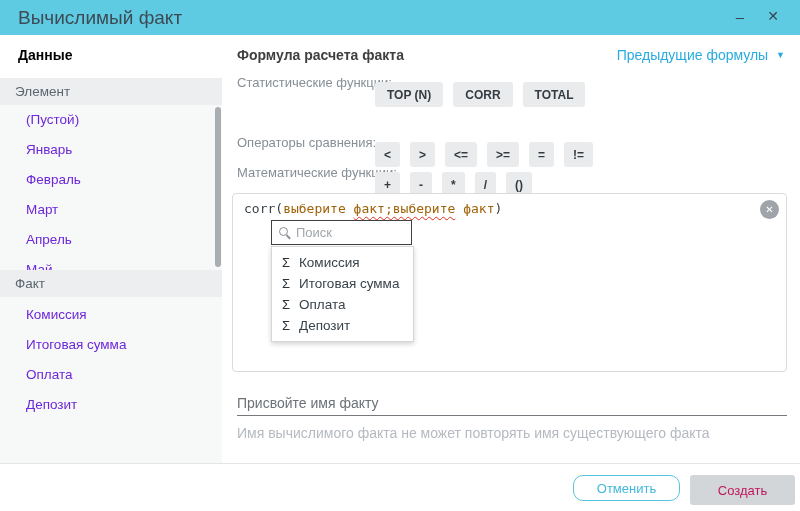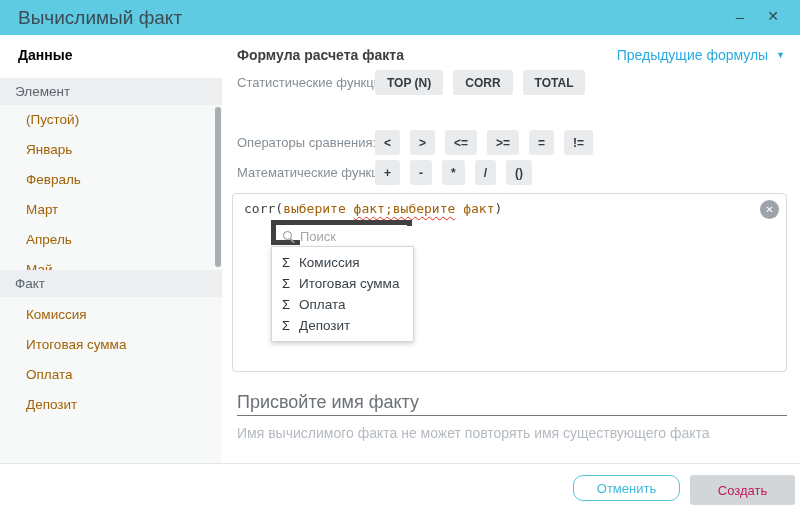--- a/index.html
+++ b/index.html
@@ -18,67 +18,67 @@
   
   .sidebar-bg { position:absolute; left:0; top:78px; width:222px; height:385px; background:#f7f8f8; }
   .sidebar-title { position:absolute; left:18px; top:47px; font-size:14px; font-weight:bold; color:#000000; }
   .section-header { position:absolute; left:0; width:222px; height:27px; background:#eceef0;
                     line-height:27px; padding-left:15px; font-size:13.5px; color:#5c666e; }
   .hdr-element { top:78px; }
   .hdr-fact { top:270px; }
   .side-list { position:absolute; left:0; width:222px; overflow:hidden; }
   .list-element { top:105px; height:165px; }
   .list-fact { top:300px; height:163px; }
-  .side-item { height:30px; line-height:30px; padding-left:26px; font-size:13.5px; color:#a16207; cursor:pointer; }
+  .side-item { height:30px; line-height:30px; padding-left:26px; font-size:13.5px; color:#6d28d9; cursor:pointer; }
   .v-scrollbar { position:absolute; left:215px; top:107px; width:6px; height:160px;
                  background:#a9aeb3; border-radius:3px; }
 
   
   .main-title { position:absolute; left:237px; top:47px; font-size:14px; font-weight:bold; color:#404040; }
   .prev-link { position:absolute; right:15px; top:47px; font-size:14px; color:#29abdf; cursor:pointer; }
   .prev-link .caret { font-size:9px; vertical-align:2px; margin-left:4px; }
 
   
   .fn-row { position:absolute; left:237px; width:550px; height:26px; }
   .fn-label { position:absolute; left:0; top:0; line-height:26px; font-size:13px; color:#868e96; }
   .fn-btns { position:absolute; left:138px; top:0; display:flex; gap:10px; }
   .chip { background:#e9ebec; border:none; border-radius:3px; padding:0 12px; height:25px;
-          font-family:inherit; font-size:12px; font-weight:bold; color:#343b41; cursor:pointer; white-space:nowrap; }
+          font-family:inherit; font-size:12px; font-weight:bold; color:#343b41; cursor:pointer; white-space:nowrap;margin-top:12px; }
   .chip.op { padding:0 9px; }
 
   
   .formula-box { position:absolute; left:232px; top:193px; width:555px; height:179px;
                  border:1px solid #d9dbdc; border-radius:4px; background:#fff; }
   .formula-line { position:absolute; left:11px; top:7px; font-family:"DejaVu Sans Mono","Liberation Mono",monospace;
                   font-size:13px; color:#3a4148; white-space:pre; }
   .f-blue { color:#a16207; }
   .wavy { text-decoration:underline; text-decoration-style:wavy; text-decoration-color:#e0301e;
           text-decoration-thickness:1px; text-underline-offset:3px; }
   .clear-btn { position:absolute; top:6px; right:7px; width:19px; height:19px; border-radius:50%;
                background:#9ea4a9; color:#fff; font-size:10px; line-height:19px; text-align:center; cursor:pointer; }
 
   
   .search-box { position:absolute; left:38px; top:26px; width:141px; height:25px;
-                border:5px solid #404040; background:#fff; }
+                border:1px solid #404040; background:#fff; }
   .mag-icon { position:absolute; left:7px; top:6px; width:9px; height:9px;
               border:1.5px solid #8a9096; border-radius:50%; }
   .mag-icon::after { content:""; position:absolute; width:5px; height:1.5px; background:#8a9096;
                      transform:rotate(45deg); right:-4px; bottom:-2px; }
   .search-input { position:absolute; left:24px; top:1px; width:112px; height:21px; border:none; outline:none;
                   font-family:inherit; font-size:13px; color:#39434b; }
   .search-input::placeholder { color:#a0a6ab; }
   .dropdown { position:absolute; left:38px; top:52px; width:143px; background:#fff;
               border:1px solid #d5d7d9; box-shadow:0 2px 5px rgba(0,0,0,0.18); padding:5px 0; }
   .dd-item { display:flex; align-items:center; height:21px; padding-left:10px; font-size:13.5px;
              color:#39434b; cursor:pointer; }
   .dd-sigma { width:17px; font-size:13px; color:#2b3238; }
 
   
   .name-input { position:absolute; left:237px; top:390px; width:550px; height:26px; border:none; outline:none;
-                border-bottom:1px solid #75797d; font-family:inherit; font-size:18px; color:#737373; background:transparent; }
+                border-bottom:1px solid #75797d; font-family:inherit; font-size:14px; color:#737373; background:transparent; }
   .name-input::placeholder { color:#6b7177; }
   .hint { position:absolute; left:237px; top:425px; font-size:14px; color:#b4bac0; }
 
   
   .footer-divider { position:absolute; left:0; top:463px; width:800px; height:1px; background:#e3e5e6; }
   .btn-cancel { position:absolute; left:573px; top:475px; width:107px; height:26px; background:#fff;
                 border:1px solid #56c4dc; border-radius:10px; font-family:inherit; font-size:13px;
                 color:#41b8d8; cursor:pointer; }
   .btn-create { position:absolute; left:690px; top:475px; width:105px; height:30px; background:#d3d6d8;
                 border:none; border-radius:3px; font-family:inherit; font-size:13px; color:#be185d; }

